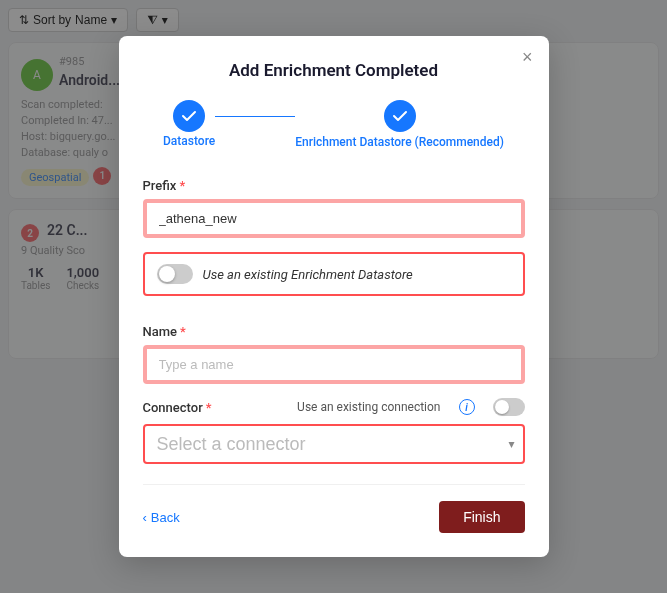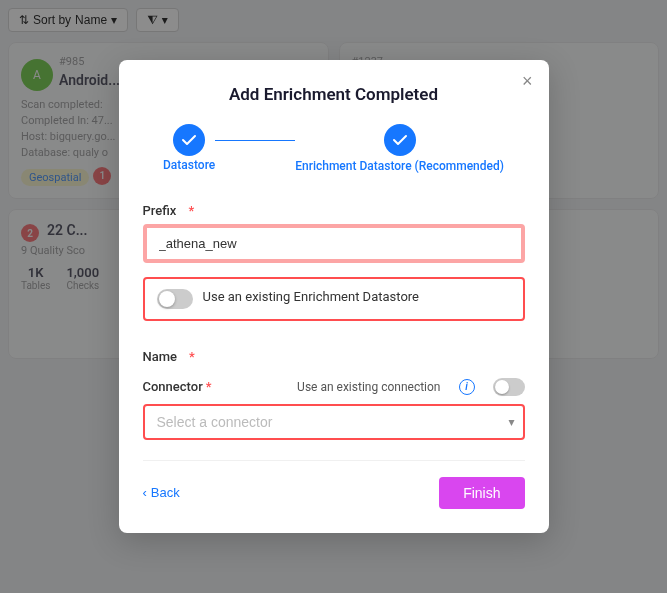--- a/index.html
+++ b/index.html
@@ -200,46 +200,48 @@
       margin-bottom: 14px;
     }
 
     .form-label {
       font-size: 13px;
       font-weight: 500;
       color: #333;
       margin-bottom: 6px;
       display: flex;
       align-items: center;
-      gap: 12px;
+      gap: 3px;
       margin-top: 28px;
     }
 
     .required { color: #ff4d4f; }
 
     .form-input {
       width: 100%;
       padding: 8px 12px;
       border: 4px solid #fca5a5;
       border-radius: 4px;
       font-size: 13px;
       color: #333;
       outline: none;
     }
 
     .form-input::placeholder { color: #bbb; }
 
     
     .toggle-row {
       display: flex;
+      align-items: center;
       gap: 10px;
       padding: 10px 12px;
       border: 2px solid #ff4d4f;
       border-radius: 4px;
       margin-bottom: 14px;
+      font-style: italic;
     }
 
     .toggle {
       position: relative;
       width: 36px;
       height: 20px;
       flex-shrink: 0;
     }
 
     .toggle-track {
@@ -326,21 +328,21 @@
       left: 2px;
       box-shadow: 0 1px 2px rgba(0,0,0,0.3);
     }
 
     
     .form-select {
       width: 100%;
       padding: 8px 12px;
       border: 2px solid #ff4d4f;
       border-radius: 4px;
-      font-size: 14px;
+      font-size: 18px;
       color: #bbb;
       background: white;
       appearance: none;
       cursor: pointer;
       outline: none;
     }
 
     .select-wrapper {
       position: relative;
     }
@@ -371,21 +373,21 @@
       color: #1677ff;
       font-size: 13px;
       cursor: pointer;
       display: flex;
       align-items: center;
       gap: 4px;
       font-weight: 500;
     }
 
     .btn-finish {
-      background: #d946ef;
+      background: #7f1d1d;
       color: white;
       border: none;
       border-radius: 4px;
       padding: 8px 24px;
       font-size: 14px;
       font-weight: 500;
       cursor: pointer;
     }
 
     
@@ -513,20 +515,21 @@
         </div>
       </div>
       <span class="toggle-label">Use an existing Enrichment Datastore</span>
     </div>
 
     <div class="form-group">
       <div class="form-label">
         <span>Name</span>
         <span class="required">*</span>
       </div>
+      <input class="form-input" type="text" placeholder="Type a name" style="">
     </div>
 
     <div class="connector-row">
       <div class="connector-label">
         <span>Connector</span>
         <span class="required">*</span>
       </div>
       <div class="connector-existing">
         <span>Use an existing connection</span>
         <span class="info-icon">i</span>

